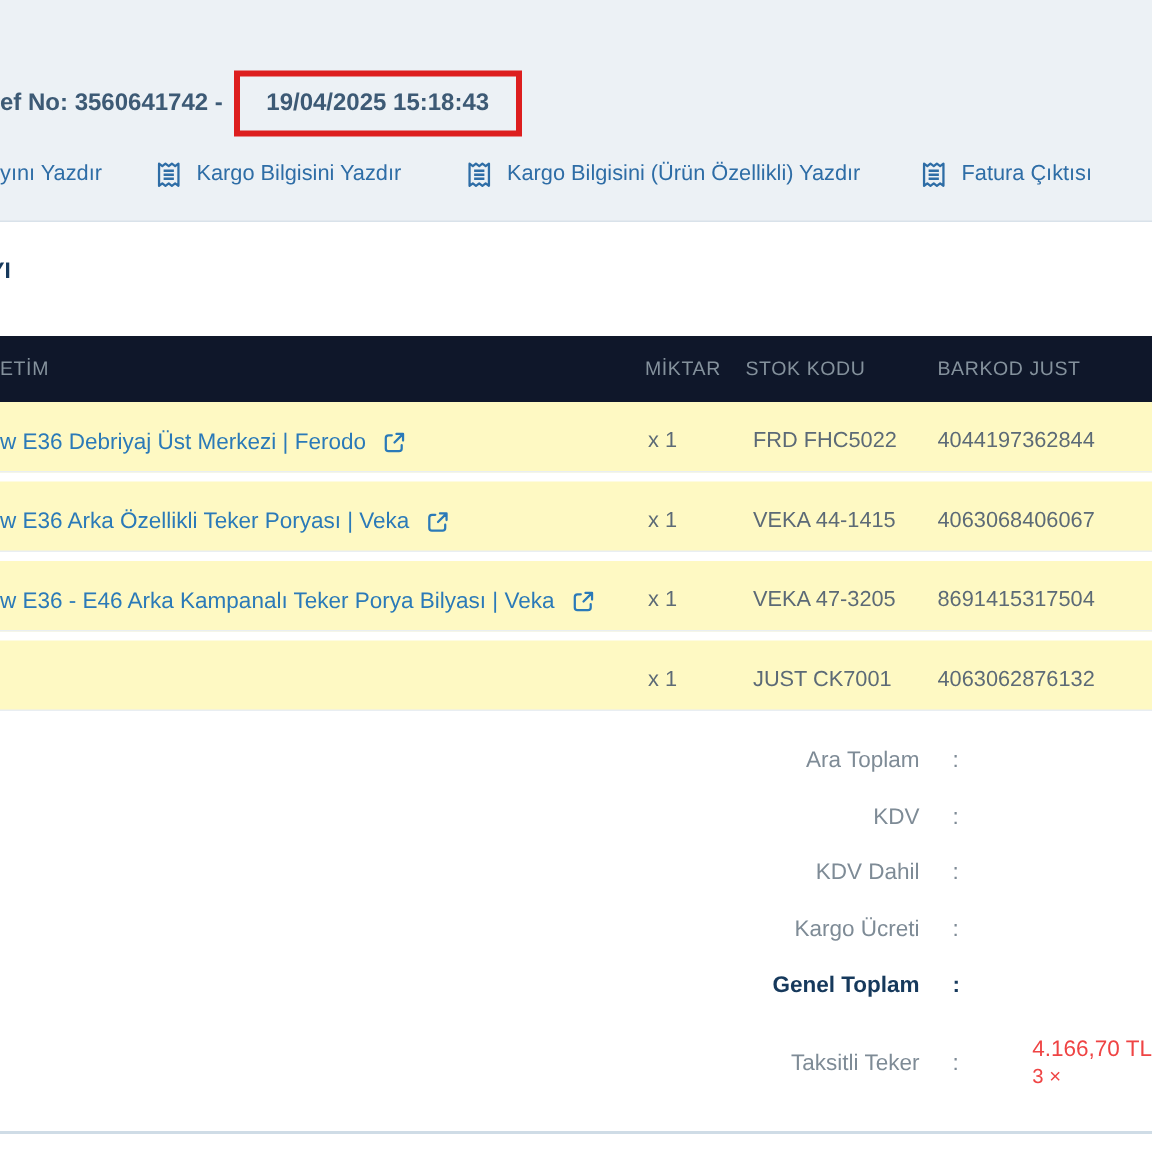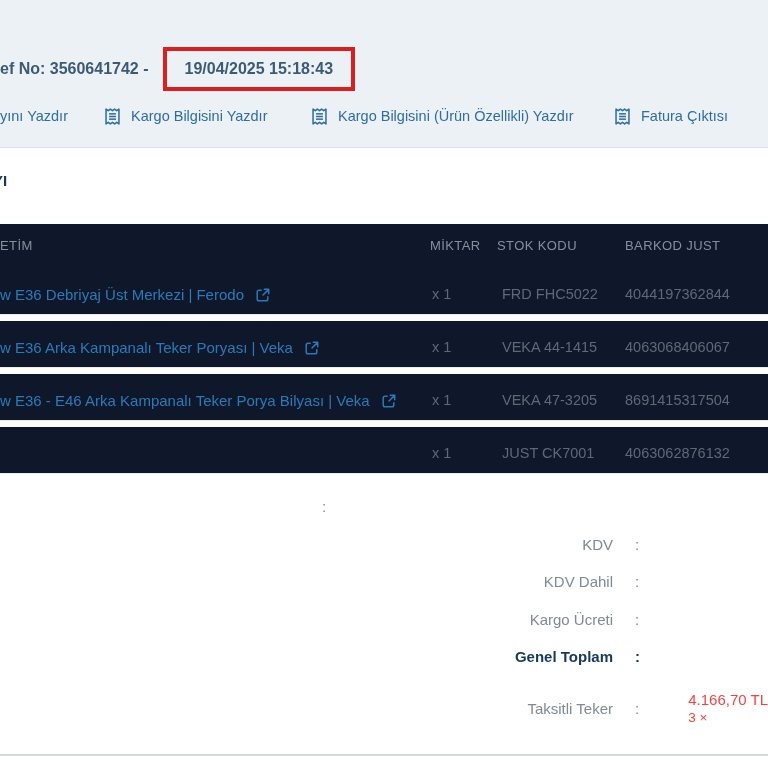--- a/index.html
+++ b/index.html
@@ -11,21 +11,21 @@
 
   
   .topbar {
     position:absolute; top:0; left:0; width:768px; height:148px;
     background:var(--top-bg, #ecf1f5);
     border-bottom:1px solid #d9e2ea;
   }
   .refline {
     position:absolute; top:47px; left:0; height:44px;
     display:flex; align-items:center;
-    color:#3d5a75; font-size:16px; font-weight:600; white-space:nowrap;gap:7px;
+    color:#3d5a75; font-size:16px; font-weight:600; white-space:nowrap;
   }
   .ref-text { margin-right:7px; }
   .date-box {
     display:flex; align-items:center; height:44px; padding:0 18px;
     border:4px solid var(--accent-red, #dd1e1e);
   }
 
   
   .tb-btn {
     position:absolute; top:102px; height:28px;
@@ -57,21 +57,21 @@
     color:#84919c; font-size:13px; font-weight:400; letter-spacing:.4px;
   }
   .thead span { position:absolute; top:0; line-height:44px; white-space:nowrap; }
   .h-product { left:0; }
   .h-qty     { left:430px; }
   .h-stock   { left:497px; }
   .h-barcode { left:625px; }
 
   .trow {
     position:absolute; left:0; width:768px; height:47px;
-    border-bottom:1px solid #e9eef2; background:#0f172a;
+    border-bottom:1px solid #e9eef2; background:#fef9c3;
   }
   .row-0 { top:120px; } .row-1 { top:173px; } .row-2 { top:226px; } .row-3 { top:279px; }
   .pname {
     position:absolute; left:0; top:0; height:53px;
     display:flex; align-items:center; gap:11px;
     color:var(--product-link-blue, #2b7ab8); font-size:15px; font-weight:500;
     text-decoration:none; white-space:nowrap;
   }
   .pname svg { display:block; }
   .cell { position:absolute; top:0; line-height:53px; color:#5c6a76; font-size:14.5px; white-space:nowrap; }
@@ -166,21 +166,21 @@
           </svg>
         </span>
       </a>
       <span class="cell c-qty">x 1</span>
       <span class="cell c-stock">FRD FHC5022</span>
       <span class="cell c-barcode">4044197362844</span>
     </div>
 
     <div class="trow row-1">
       <a class="pname" href="#">
-        <span>w E36 Arka Kampanalı Teker Poryası | Veka</span>
+        <span>w E36 Arka Özellikli Teker Poryası | Veka</span>
         <span>
           <svg viewBox="0 0 16 16" width="16" height="16" aria-hidden="true">
             <path d="M6.2 3.2 H4 A1.8 1.8 0 0 0 2.2 5 v7 A1.8 1.8 0 0 0 4 13.8 h7 A1.8 1.8 0 0 0 12.8 12 V9.8" fill="none" stroke="currentColor" stroke-width="1.5" stroke-linecap="round"></path>
             <path d="M9.3 2.3 h4.4 v4.4 M13.4 2.6 L8 8" fill="none" stroke="currentColor" stroke-width="1.5" stroke-linecap="round" stroke-linejoin="round"></path>
           </svg>
         </span>
       </a>
       <span class="cell c-qty">x 1</span>
       <span class="cell c-stock">VEKA 44-1415</span>
       <span class="cell c-barcode">4063068406067</span>
@@ -202,20 +202,21 @@
     </div>
 
     <div class="trow row-3">
       <span class="cell c-qty">x 1</span>
       <span class="cell c-stock">JUST CK7001</span>
       <span class="cell c-barcode">4063062876132</span>
     </div>
 
     <div class="totals">
       <div class="trow-total">
+        <span class="t-label">Ara Toplam</span>
         <span class="t-colon">:</span>
       </div>
       <div class="trow-total">
         <span class="t-label">KDV</span>
         <span class="t-colon">:</span>
       </div>
       <div class="trow-total">
         <span class="t-label">KDV Dahil</span>
         <span class="t-colon">:</span>
       </div>

